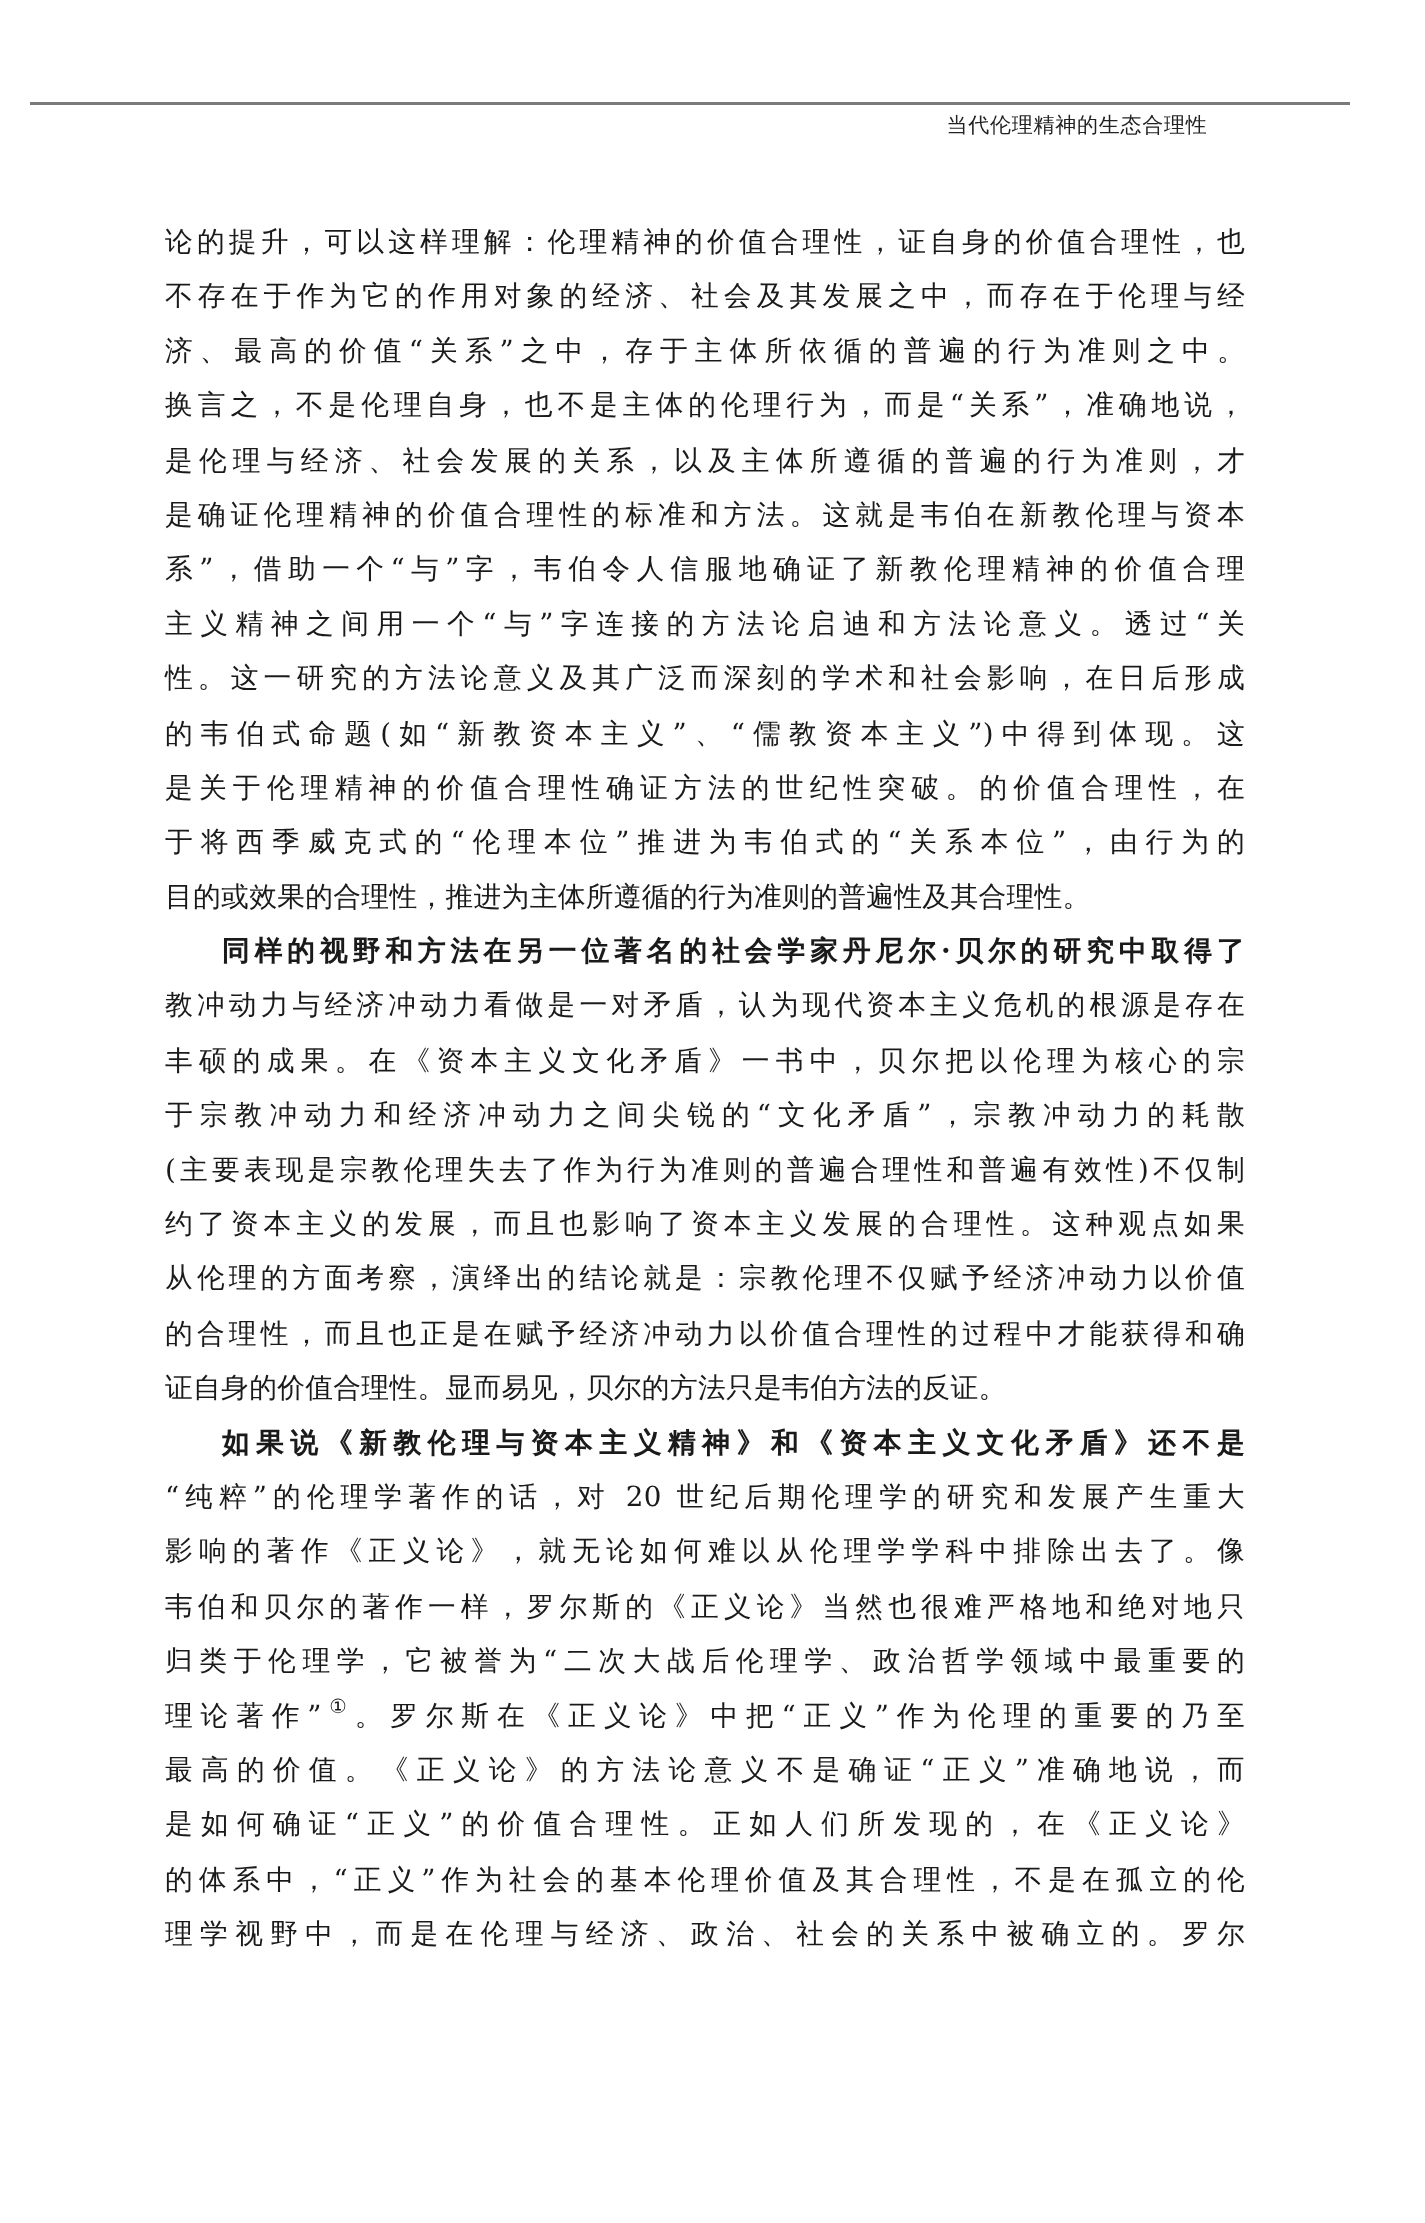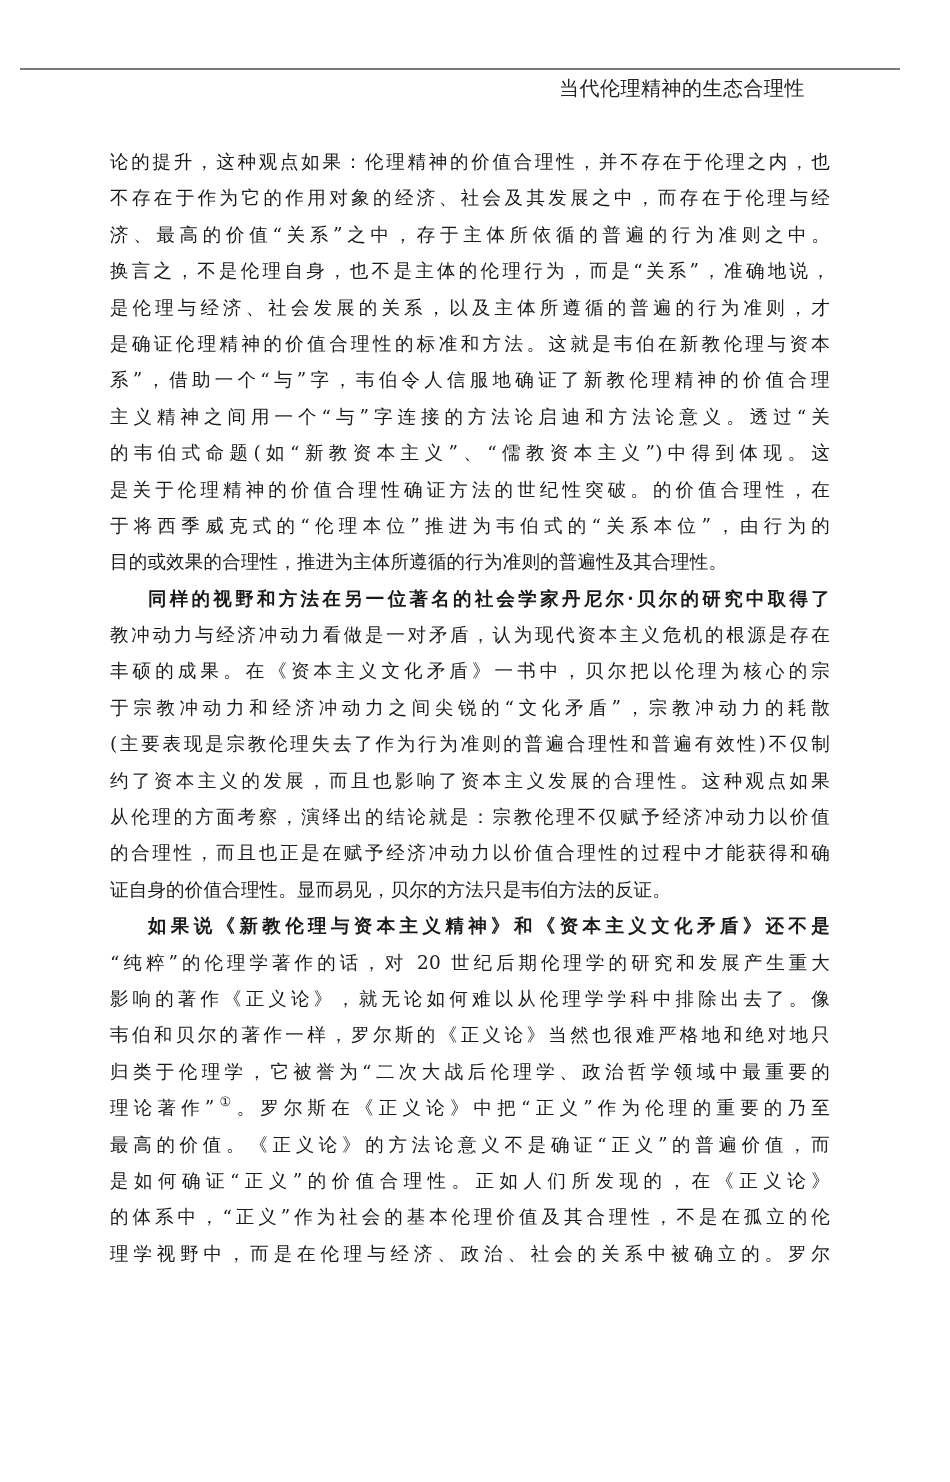--- a/index.html
+++ b/index.html
@@ -21,21 +21,21 @@
       top: 68px;
       width: 880px;
       height: 0;
       border-top: 2px solid #7a7a7a;
     }
     .running-head {
       position: absolute;
       top: 75px;
       right: 145px;
       font-family: "DejaVu Sans", "Liberation Sans", sans-serif;
-      font-size: 20px;
+      font-size: 14px;
       color: #222;
       letter-spacing: 0.5px;
     }
     .body-text {
       position: absolute;
       left: 110px;
       top: 144px;
       width: 720px;
     }
     .line {
@@ -62,28 +62,29 @@
   </style>
 </head>
 <body>
 
 <div class="header-rule"></div>
 <div class="running-head">当代伦理精神的生态合理性</div>
 
 <div class="body-text">
 
   <div>
-    <div class="line">论的提升，这种观点如果：伦理精神的价值合理性，并不存在于伦理之内，也</div>
+    <div class="line">论的提升，可以这样理解：伦理精神的价值合理性，证自身的价值合理性，也</div>
     <div class="line">不存在于作为它的作用对象的经济、社会及其发展之中，而存在于伦理与经</div>
     <div class="line">济、最高的价值“关系”之中，存于主体所依循的普遍的行为准则之中。</div>
     <div class="line">换言之，不是伦理自身，也不是主体的伦理行为，而是“关系”，准确地说，</div>
     <div class="line">是伦理与经济、社会发展的关系，以及主体所遵循的普遍的行为准则，才</div>
     <div class="line">是确证伦理精神的价值合理性的标准和方法。这就是韦伯在新教伦理与资本</div>
     <div class="line">系”，借助一个“与”字，韦伯令人信服地确证了新教伦理精神的价值合理</div>
     <div class="line">主义精神之间用一个“与”字连接的方法论启迪和方法论意义。透过“关</div>
+    <div class="line">性。这一研究的方法论意义及其广泛而深刻的学术和社会影响，在日后形成</div>
     <div class="line">的韦伯式命题(如“新教资本主义”、“儒教资本主义”)中得到体现。这</div>
     <div class="line">是关于伦理精神的价值合理性确证方法的世纪性突破。的价值合理性，在</div>
     <div class="line">于将西季威克式的“伦理本位”推进为韦伯式的“关系本位”，由行为的</div>
     <div class="line last">目的或效果的合理性，推进为主体所遵循的行为准则的普遍性及其合理性。</div>
   </div>
 
   <div>
     <div class="line indent">同样的视野和方法在另一位著名的社会学家丹尼尔·贝尔的研究中取得了</div>
     <div class="line">教冲动力与经济冲动力看做是一对矛盾，认为现代资本主义危机的根源是存在</div>
     <div class="line">丰硕的成果。在《资本主义文化矛盾》一书中，贝尔把以伦理为核心的宗</div>
@@ -95,18 +96,18 @@
     <div class="line last">证自身的价值合理性。显而易见，贝尔的方法只是韦伯方法的反证。</div>
   </div>
 
   <div>
     <div class="line indent">如果说《新教伦理与资本主义精神》和《资本主义文化矛盾》还不是</div>
     <div class="line">“纯粹”的伦理学著作的话，对 20 世纪后期伦理学的研究和发展产生重大</div>
     <div class="line">影响的著作《正义论》，就无论如何难以从伦理学学科中排除出去了。像</div>
     <div class="line">韦伯和贝尔的著作一样，罗尔斯的《正义论》当然也很难严格地和绝对地只</div>
     <div class="line">归类于伦理学，它被誉为“二次大战后伦理学、政治哲学领域中最重要的</div>
     <div class="line"><span>理论著作”</span><sup class="fn">①</sup><span>。罗尔斯在《正义论》中把“正义”作为伦理的重要的乃至</span></div>
-    <div class="line">最高的价值。《正义论》的方法论意义不是确证“正义”的普遍价值，而</div>
+    <div class="line">最高的价值。《正义论》的方法论意义不是确证“正义”准确地说，而</div>
     <div class="line">是如何确证“正义”的价值合理性。正如人们所发现的，在《正义论》</div>
     <div class="line">的体系中，“正义”作为社会的基本伦理价值及其合理性，不是在孤立的伦</div>
     <div class="line">理学视野中，而是在伦理与经济、政治、社会的关系中被确立的。罗尔</div>
   </div>
 </div>
 
 </body></html>

